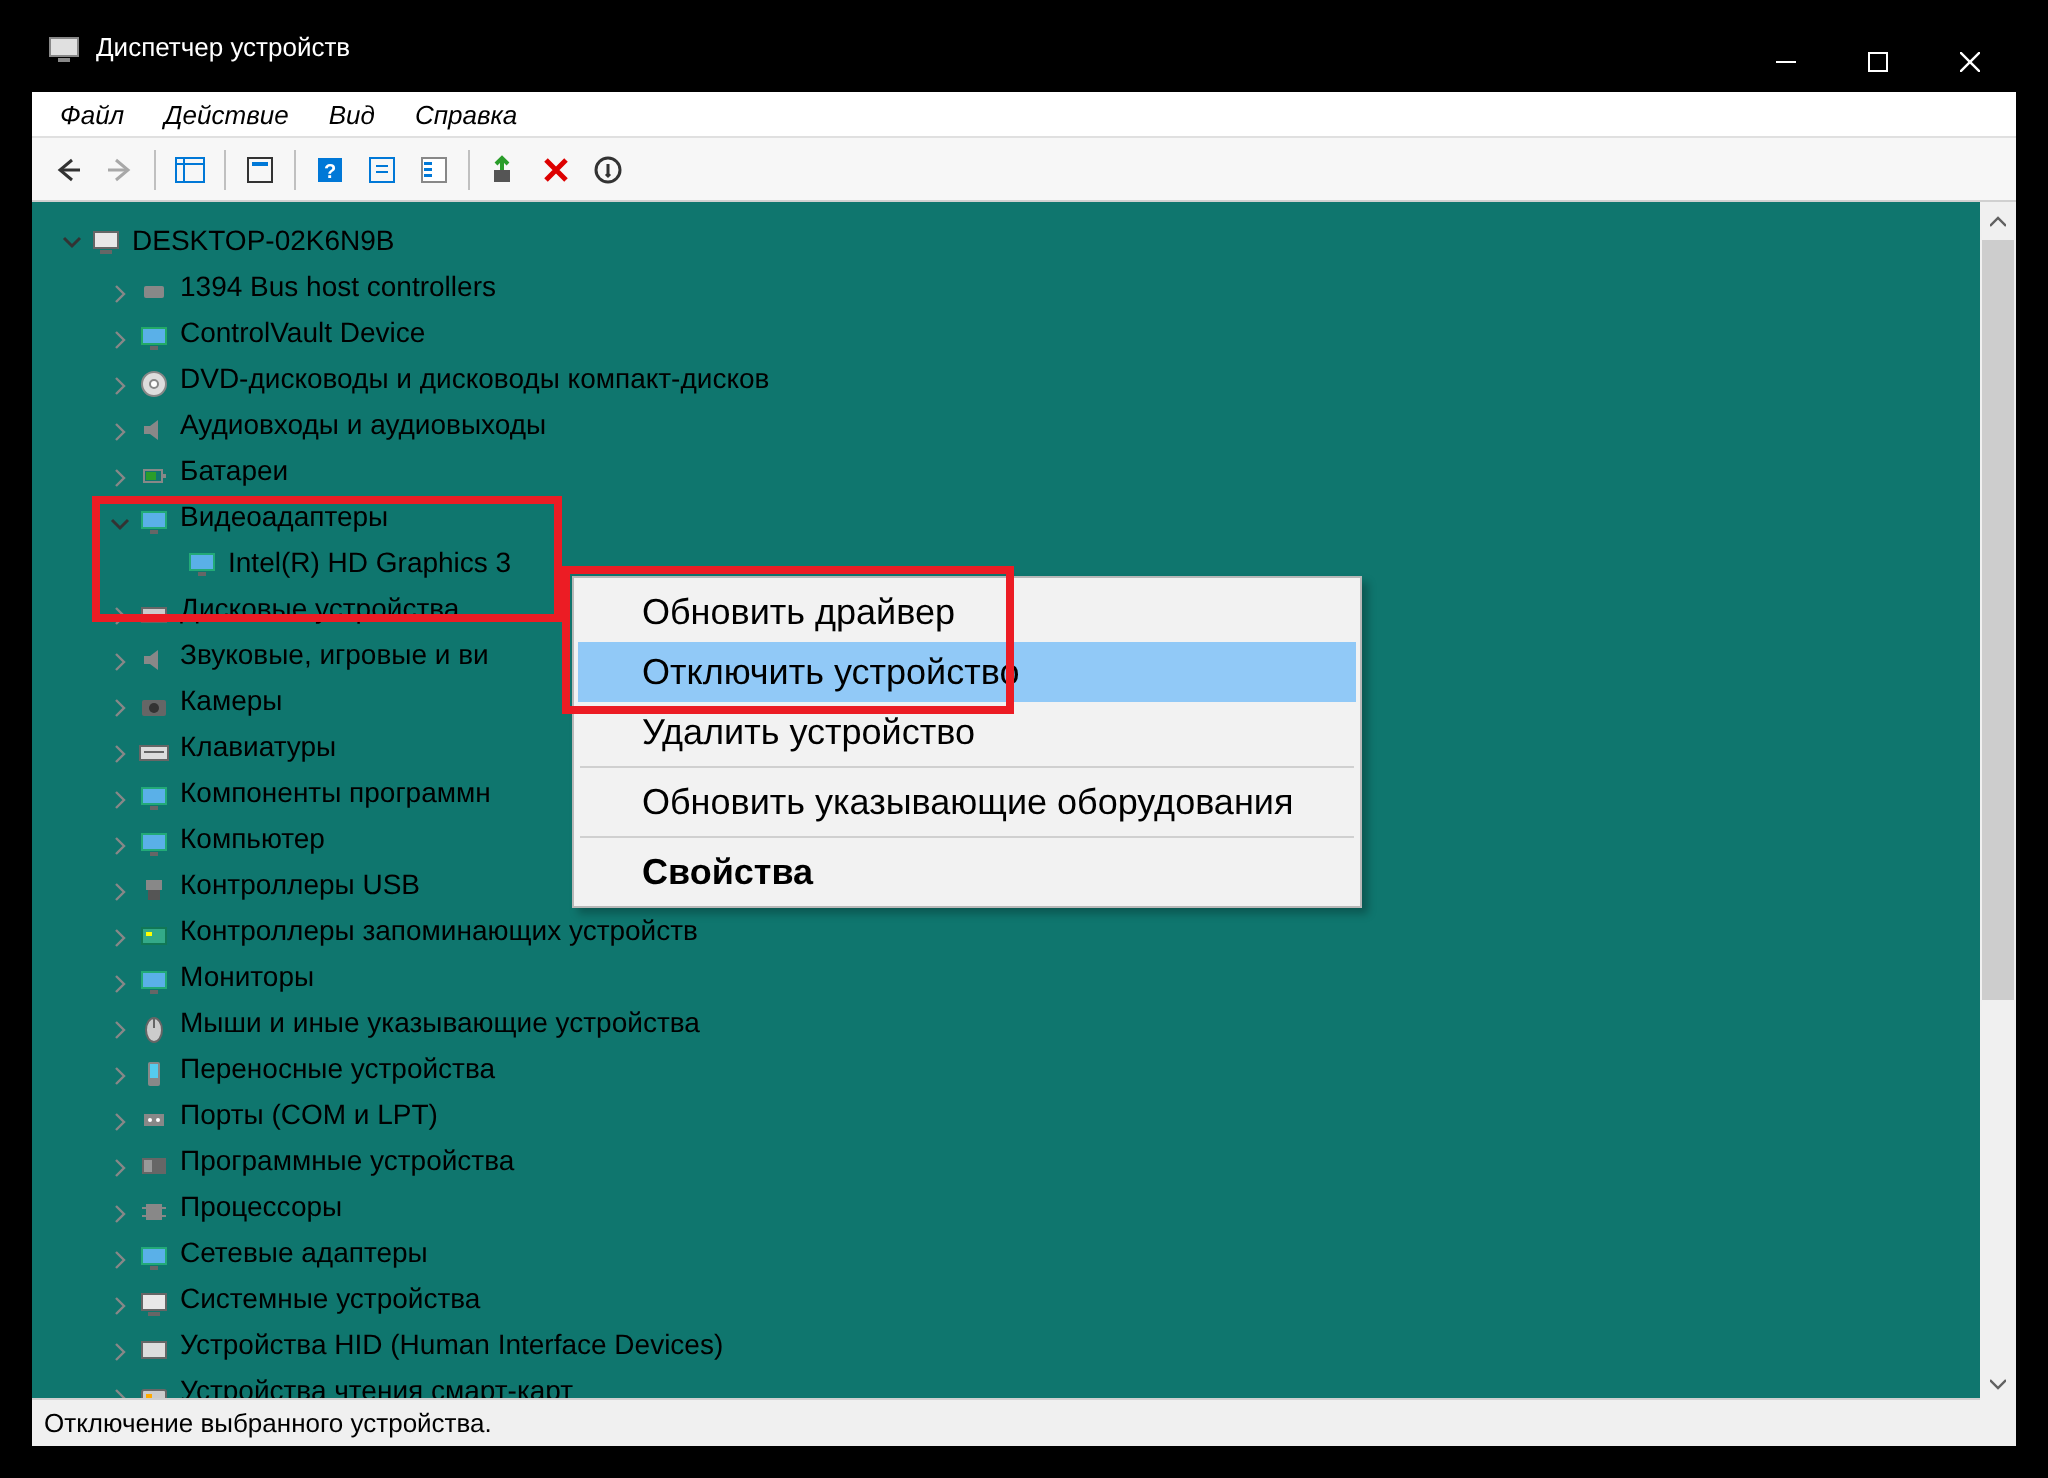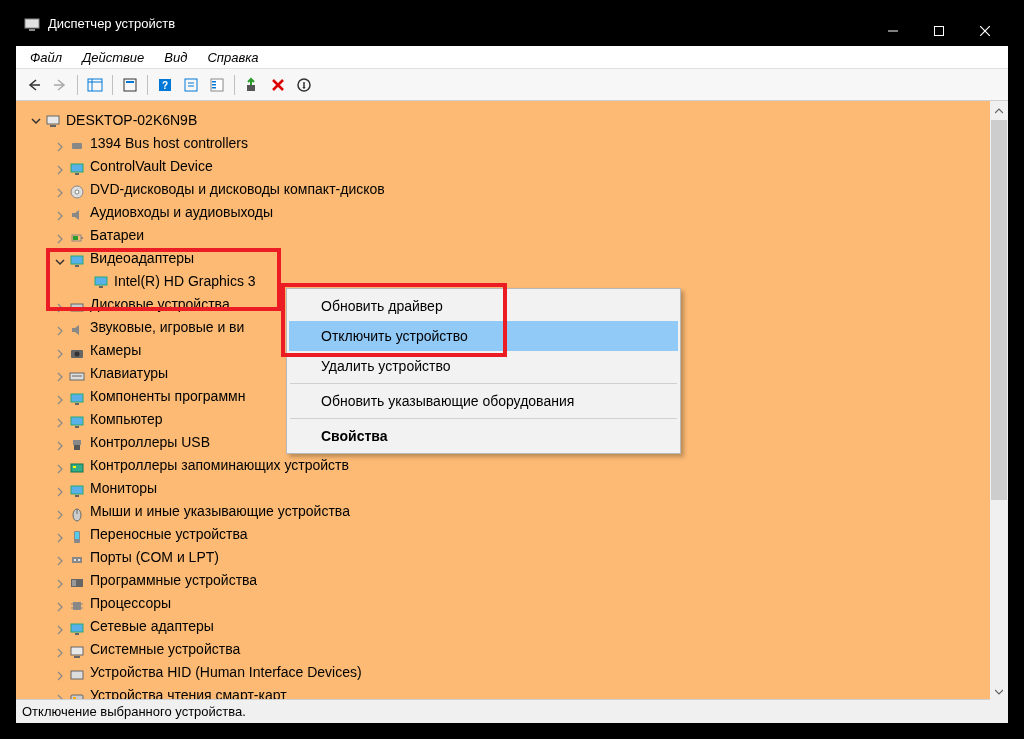--- a/index.html
+++ b/index.html
@@ -7,33 +7,33 @@
   .window { position: absolute; top: 15px; left: 15px; width: 994px; height: 709px; background: #fff; display: flex; flex-direction: column; border: 1px solid #000; }
   .titlebar { background: #000; color: #fff; height: 30px; display: flex; padding-left: 8px; }
   .titlebar-icon { margin-right: 8px; display: inline-flex; }
   .titlebar-title { flex: 1; font-size: 13px; }
   .win-btn { width: 46px; height: 30px; display: flex; align-items: center; justify-content: center; color: #fff; cursor: default; }
   .menubar { background: #fff; border-bottom: 1px solid #e0e0e0; height: 23px; display: flex; align-items: center; padding-left: 6px; gap: 4px; font-style: italic; }
   .menu-item { padding: 2px 8px; cursor: default; font-size: 13px; }
   .toolbar { background: #f7f7f7; border-bottom: 1px solid #d0d0d0; height: 32px; display: flex; align-items: center; padding-left: 6px; gap: 2px; }
   .tool-btn { width: 24px; height: 24px; display: flex; align-items: center; justify-content: center; border: 1px solid transparent; cursor: default; }
   .tool-sep { width: 1px; height: 20px; background: #c0c0c0; margin: 0 3px; }
-  .content { flex: 1; background: #fdba74; overflow: auto; position: relative; border-right: 18px solid #f0f0f0; }
+  .content { flex: 1; background: #0f766e; overflow: auto; position: relative; border-right: 18px solid #f0f0f0; }
   .tree { padding: 8px 0 8px 8px; font-size: 14px; line-height: 23px; user-select: none; }
   .tree-row { display: flex; align-items: center; height: 23px; white-space: nowrap; }
   .expander { width: 16px; height: 16px; display: inline-flex; align-items: center; justify-content: center; cursor: default; color: #666; flex-shrink: 0; }
   .expander.blank { visibility: hidden; }
   .node-icon { width: 18px; height: 18px; display: inline-flex; align-items: center; justify-content: center; margin-right: 4px; flex-shrink: 0; }
   .node-label { cursor: default; }
   .ind-0 { padding-left: 4px; }
   .ind-1 { padding-left: 28px; align-items: flex-end; }
   .ind-2 { padding-left: 52px; }
   .statusbar { height: 24px; border-top: 1px solid #d0d0d0; background: #f0f0f0; display: flex; align-items: center; padding-left: 6px; font-size: 13px; }
   .highlight-box { position: absolute; border: 4px solid #ec1c24; pointer-events: none; z-index: 20; }
-  .context-menu { position: absolute; background: #f2f2f2; border: 1px solid #b8b8b8; box-shadow: 3px 3px 4px rgba(0,0,0,0.25); z-index: 10; padding: 2px; font-size: 14px; }
+  .context-menu { position: absolute; background: #f2f2f2; border: 1px solid #b8b8b8; box-shadow: 3px 3px 4px rgba(0,0,0,0.25); z-index: 10; padding: 2px; font-size: 18px; }
   .ctx-item { padding: 6px 20px 6px 32px; height: 30px; display: flex; align-items: center; cursor: default; white-space: nowrap; }
   .ctx-item:hover, .ctx-item.hovered { background: #91c9f7; }
   .ctx-sep { height: 1px; background: #d0d0d0; margin: 2px 1px; }
   .ctx-item.bold { font-weight: bold; }
   .vscroll { position: absolute; right: 0; top: 86px; bottom: 22px; width: 18px; background: #f0f0f0; }
   .vscroll-thumb { position: absolute; top: 18px; left: 1px; width: 16px; height: 380px; background: #cdcdcd; }
   .vscroll-btn { position: absolute; left: 0; width: 18px; height: 18px; display:flex; align-items:center; justify-content:center; background:#f0f0f0; color:#606060; }
 </style>
 </head>
 <body>

